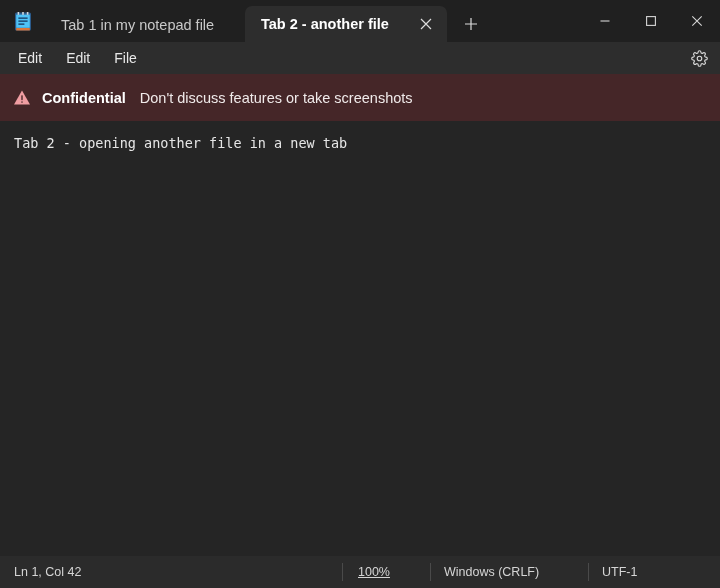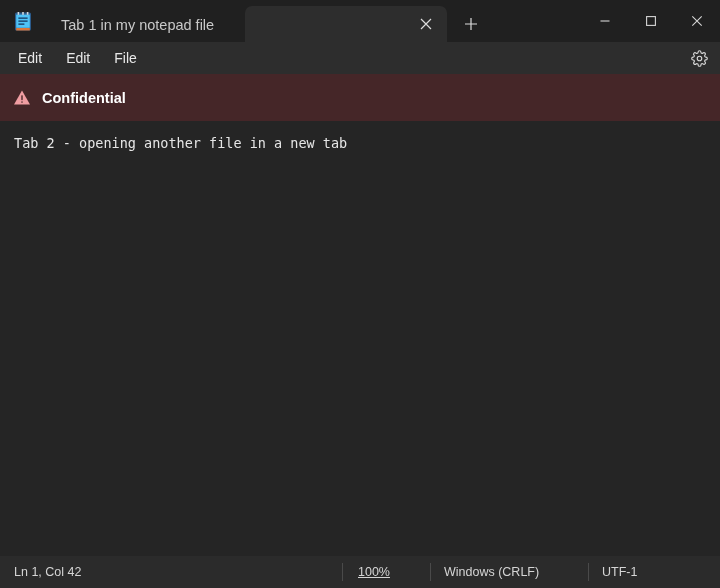--- a/index.html
+++ b/index.html
@@ -252,20 +252,21 @@
       </svg>
     </span>
 
     <div class="tabstrip">
 
       <div class="tab inactive">
         <span class="tab-label">Tab 1 in my notepad file</span>
       </div>
 
       <div class="tab active">
+        <span class="tab-label">Tab 2 - another file</span>
         <span class="tab-close">
           <svg width="12" height="12" viewBox="0 0 12 12">
             <path d="M1 1 L11 11 M11 1 L1 11" stroke="#dcdcdc" stroke-width="1.2" fill="none"></path>
           </svg>
         </span>
       </div>
 
       <div class="newtab">
         <svg width="14" height="14" viewBox="0 0 14 14">
           <path d="M7 1 L7 13 M1 7 L13 7" stroke="#dcdcdc" stroke-width="1.2" fill="none"></path>
@@ -306,20 +307,21 @@
 
   <div class="banner">
     <span class="banner-icon">
       <svg width="18" height="18" viewBox="0 0 18 18">
         <path d="M9 1.6 L17 15.6 L1 15.6 Z" fill="#f09da2"></path>
         <rect x="8.3" y="6.2" width="1.4" height="5" rx="0.6" fill="#452628"></rect>
         <rect x="8.3" y="12.3" width="1.4" height="1.5" rx="0.6" fill="#452628"></rect>
       </svg>
     </span>
     <span class="banner-title">Confidential</span>
+    <span class="banner-text">Don't discuss features or take screenshots</span>
   </div>
 
   <div class="editor">
     <div class="editor-text">Tab 2 - opening another file in a new tab</div>
   </div>
 
   <div class="statusbar">
     <div class="status-cell" style="left:14px;">Ln 1, Col 42</div>
     <div class="status-div" style="left:342px;"></div>
     <div class="status-cell" style="left:358px;text-decoration:underline;">100%</div>

